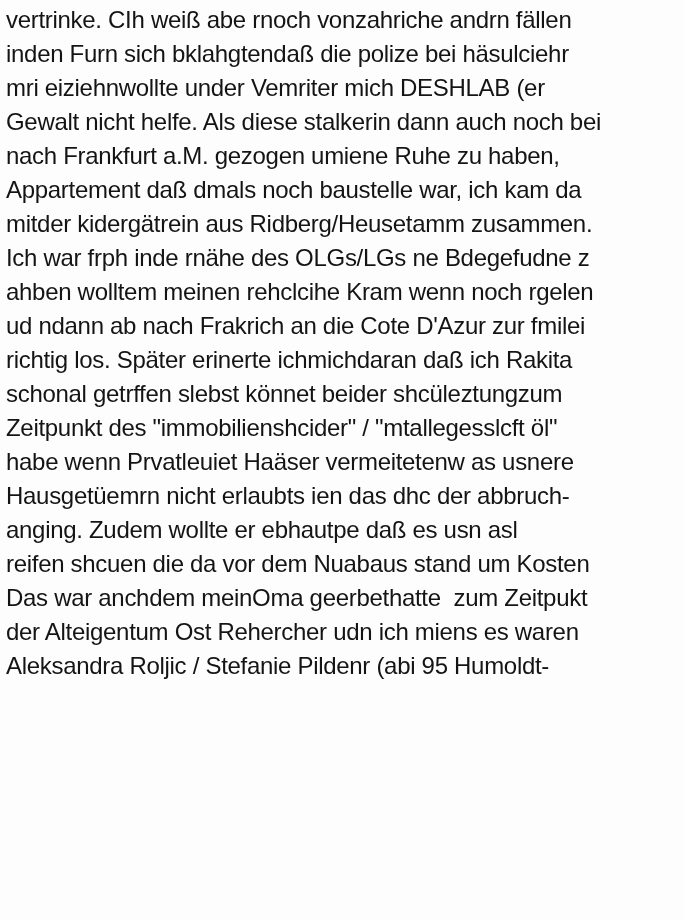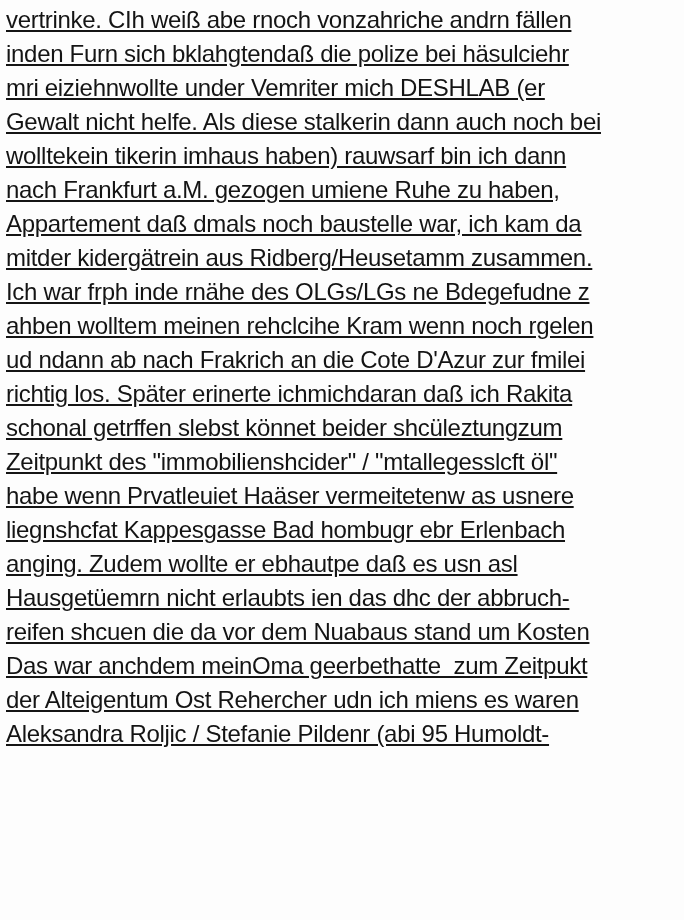--- a/index.html
+++ b/index.html
@@ -21,42 +21,39 @@
     font-size: 24px;
     letter-spacing: -0.3px;
     line-height: 34px;
     color: #141414;
     font-weight: 400;
   }
   .text-line {
     white-space: pre;
     height: 34px;
     overflow: hidden;
-    text-decoration: underline;
   }
 </style>
 </head>
 <body>
 
 <div class="document-page">
   <div class="text-line">vertrinke. CIh weiß abe rnoch vonzahriche andrn fällen</div>
   <div class="text-line">inden Furn sich bklahgtendaß die polize bei häsulciehr</div>
   <div class="text-line">mri eiziehnwollte under Vemriter mich DESHLAB (er</div>
   <div class="text-line">Gewalt nicht helfe. Als diese stalkerin dann auch noch bei</div>
-  <div class="text-line">wolltekein tikerin imhaus haben) rauwsarf bin ich dann</div>
   <div class="text-line">nach Frankfurt a.M. gezogen umiene Ruhe zu haben,</div>
   <div class="text-line">Appartement daß dmals noch baustelle war, ich kam da</div>
   <div class="text-line">mitder kidergätrein aus Ridberg/Heusetamm zusammen.</div>
   <div class="text-line">Ich war frph inde rnähe des OLGs/LGs ne Bdegefudne z</div>
   <div class="text-line">ahben wolltem meinen rehclcihe Kram wenn noch rgelen</div>
   <div class="text-line">ud ndann ab nach Frakrich an die Cote D'Azur zur fmilei</div>
   <div class="text-line">richtig los. Später erinerte ichmichdaran daß ich Rakita</div>
   <div class="text-line">schonal getrffen slebst könnet beider shcüleztungzum</div>
   <div class="text-line">Zeitpunkt des "immobilienshcider" / "mtallegesslcft öl"</div>
   <div class="text-line">habe wenn Prvatleuiet Haäser vermeitetenw as usnere</div>
-  <div class="text-line">liegnshcfat Kappesgasse Bad hombugr ebr Erlenbach</div>
+  <div class="text-line">Hausgetüemrn nicht erlaubts ien das dhc der abbruch-</div>
   <div class="text-line">anging. Zudem wollte er ebhautpe daß es usn asl</div>
-  <div class="text-line">Hausgetüemrn nicht erlaubts ien das dhc der abbruch-</div>
   <div class="text-line">reifen shcuen die da vor dem Nuabaus stand um Kosten</div>
   <div class="text-line">Das war anchdem meinOma geerbethatte  zum Zeitpukt</div>
   <div class="text-line">der Alteigentum Ost Rehercher udn ich miens es waren</div>
   <div class="text-line">Aleksandra Roljic / Stefanie Pildenr (abi 95 Humoldt-</div>
 </div>
 
 </body></html>

